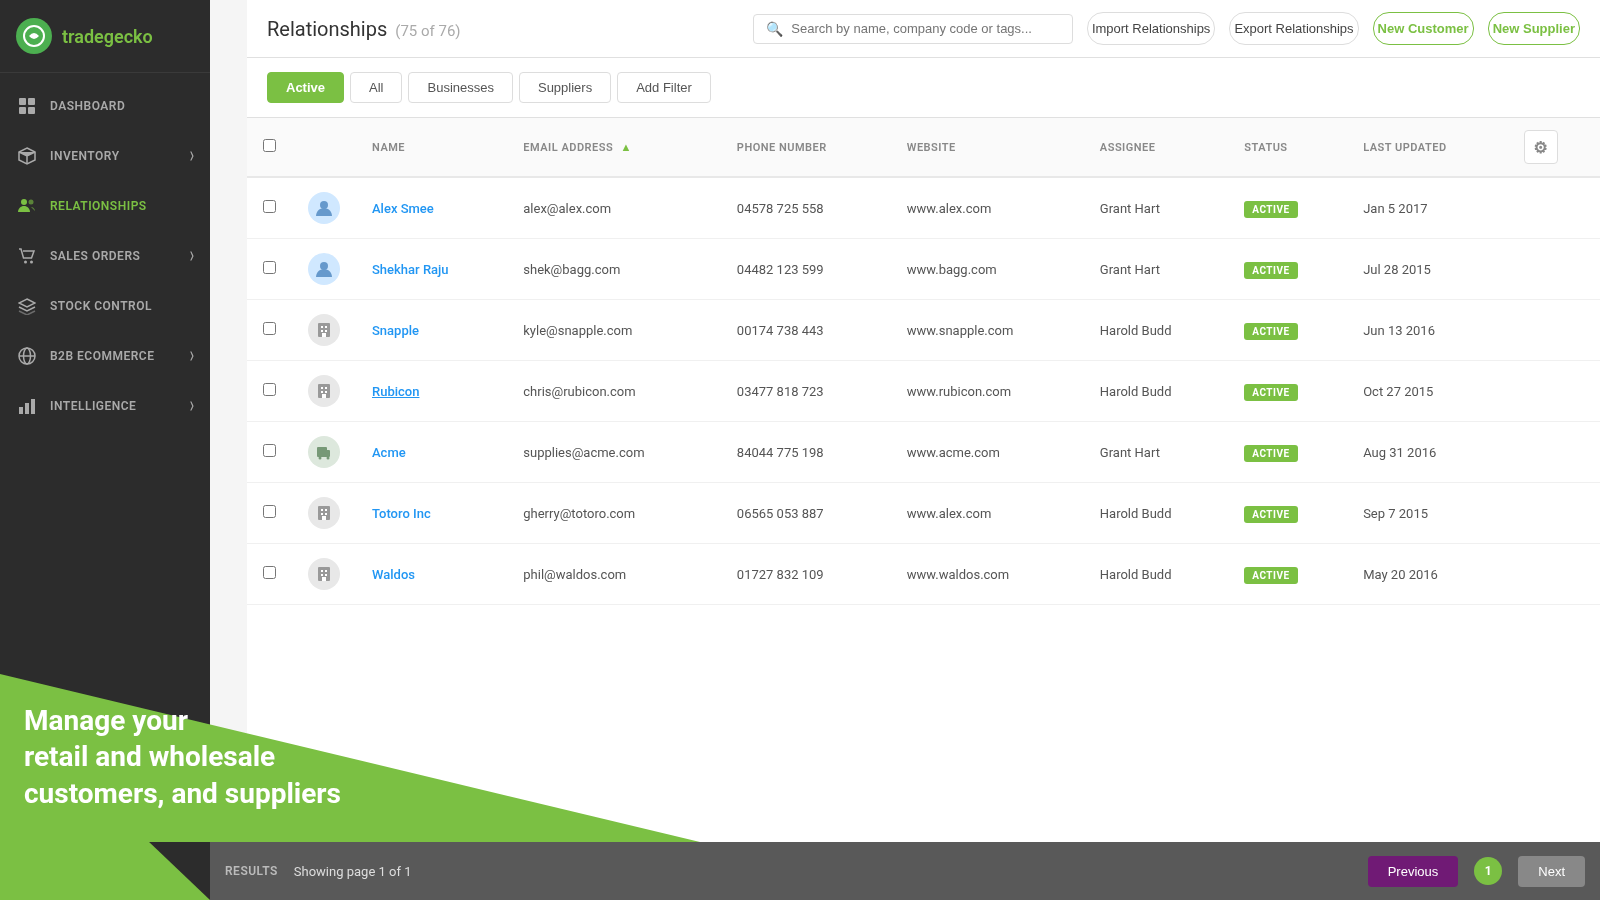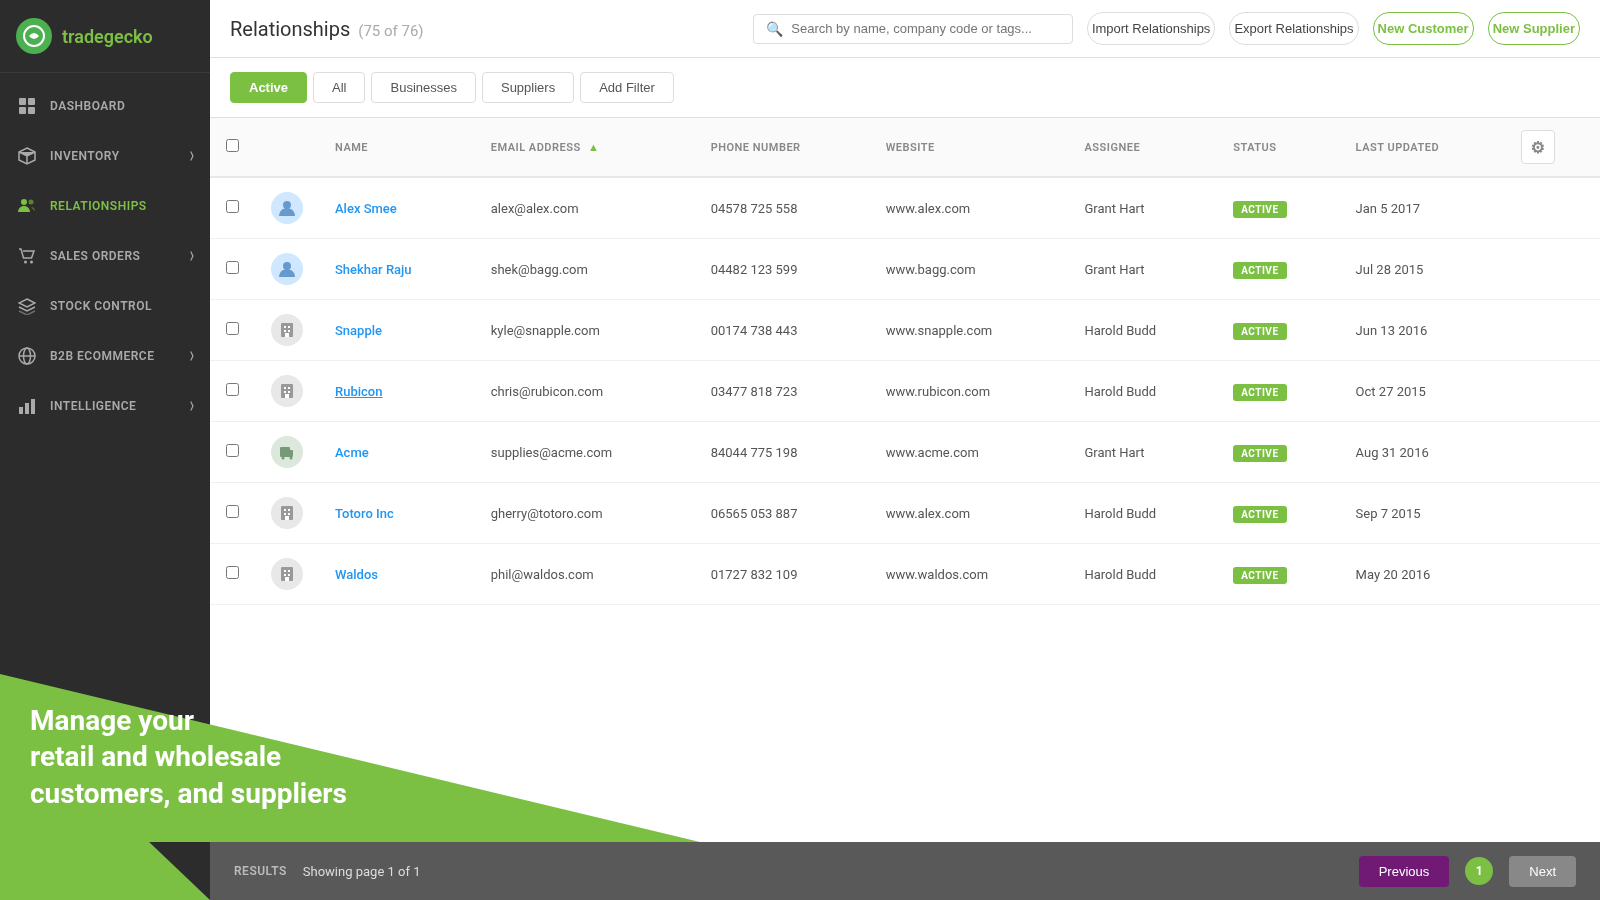--- a/index.html
+++ b/index.html
@@ -218,21 +218,21 @@
     
     .pagination-bar {
       position: absolute;
       bottom: 0;
       left: 210px;
       right: 0;
       height: 58px;
       background: rgba(80,80,80,0.95);
       display: flex;
       align-items: center;
-      padding: 0 24px;
+      padding: 0 15px;
       gap: 16px;
       z-index: 10;
     }
     .pagination-results {
       color: #bbb;
       font-size: 12px;
       font-weight: 600;
       letter-spacing: 0.5px;
       text-transform: uppercase;
     }
@@ -272,34 +272,35 @@
     .diagonal-green {
       position: absolute;
       bottom: 0; left: 0;
       width: 700px; height: 280px;
       background: #7bc043;
       clip-path: polygon(0 100%, 0 40%, 100% 100%);
     }
     .diagonal-text {
       position: absolute;
       bottom: 30px;
-      left: 30px;
+      left: 24px;
       color: white;
       font-size: 28px;
       font-weight: 700;
       line-height: 1.3;
       z-index: 5;
     }
 
     
     .page-wrapper {
       position: relative;
       width: 1600px;
       height: 900px;
       display: flex;
+      gap: 37px;
     }
   </style>
 </head>
 <body>
 
 <div class="page-wrapper">
 
   <div class="sidebar">
     <div class="sidebar-logo">
       <div class="logo-circle">

